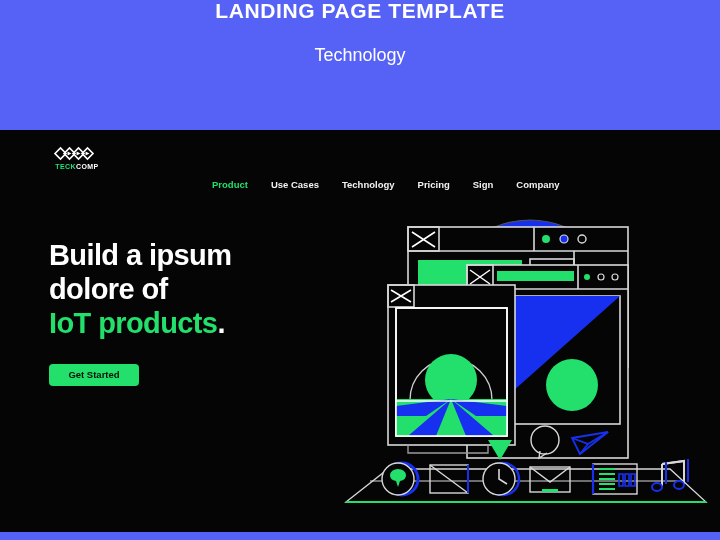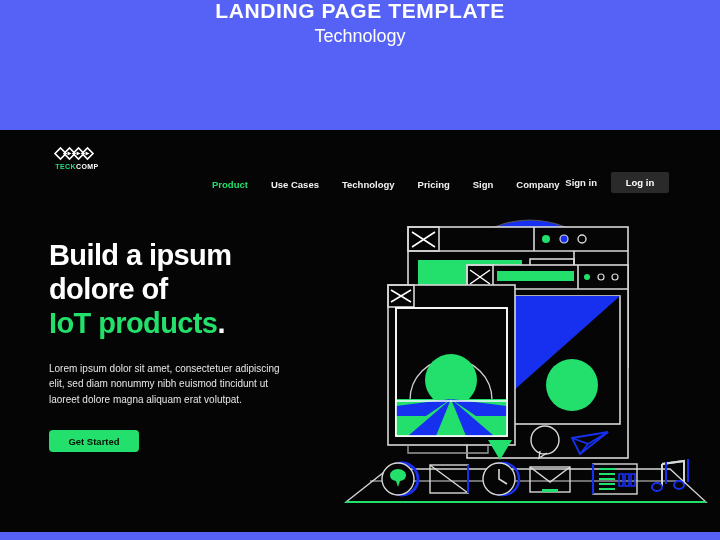--- a/index.html
+++ b/index.html
@@ -27,21 +27,21 @@
   .banner {
     position: absolute;
     left: 0;
     top: 0;
     width: 720px;
     height: 64px;
     background: #5661f6;
     display: flex;
     flex-direction: column;
     align-items: center;
-    justify-content: flex-start;
+    justify-content: space-between;
     gap: 6px;
   }
   .banner-title {
     font-size: 21px;
     font-weight: bold;
     letter-spacing: 0.6px;
     color: #ffffff;
     line-height: 1;
   }
   .banner-sub {
@@ -222,28 +222,23 @@
 
     <nav class="nav-links" style="top:50px;">
       <span class="nav-link active">Product</span>
       <span class="nav-link">Use Cases</span>
       <span class="nav-link">Technology</span>
       <span class="nav-link">Pricing</span>
       <span class="nav-link">Sign</span>
       <span class="nav-link">Company</span>
     </nav>
 
-    <div class="nav-actions" style="top:42px;">
-      <span class="signin">Sign in</span>
-      <button class="login-btn">Log in</button>
-    </div>
 
     <div class="hero">
       <h1 class="headline"><span>Build a ipsum</span><br><span>dolore of</span><br><span class="accent">IoT products</span><span class="dot">.</span></h1>
-      <p class="subcopy">Lorem ipsum dolor sit amet, consectetuer adipiscing elit, sed diam nonummy nibh euismod tincidunt ut laoreet dolore magna aliquam erat volutpat.</p>
       <button class="cta">Get Started</button>
     </div>
 
     <div class="illus">
       <svg width="372" height="340" viewBox="0 0 372 340">
         <defs>
           <clipPath id="clipTop">
               <rect x="71" y="38" width="215" height="140"></rect>
             </clipPath>
           <clipPath id="clipMid">

